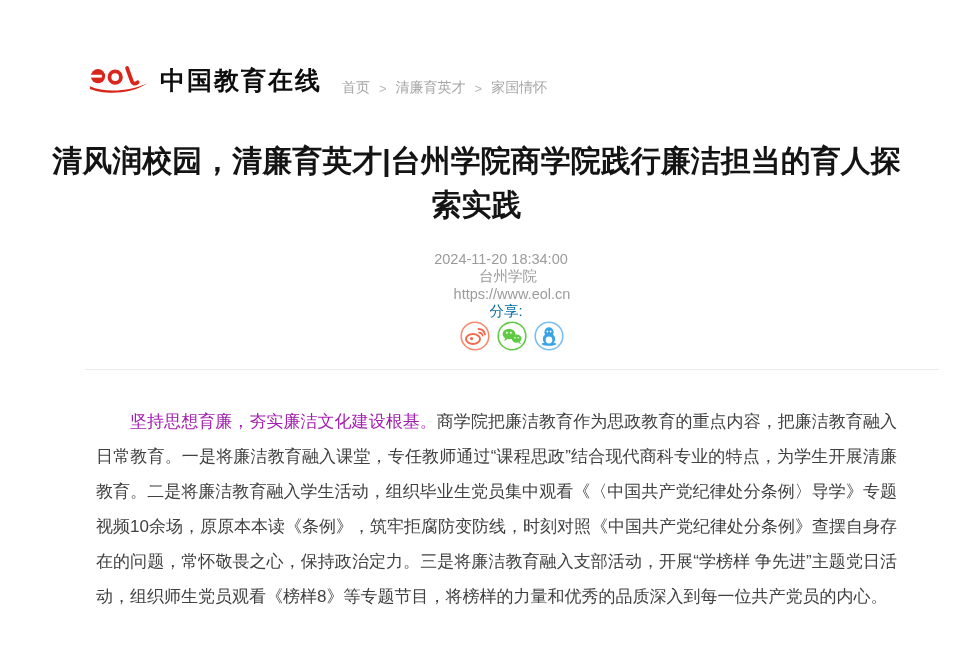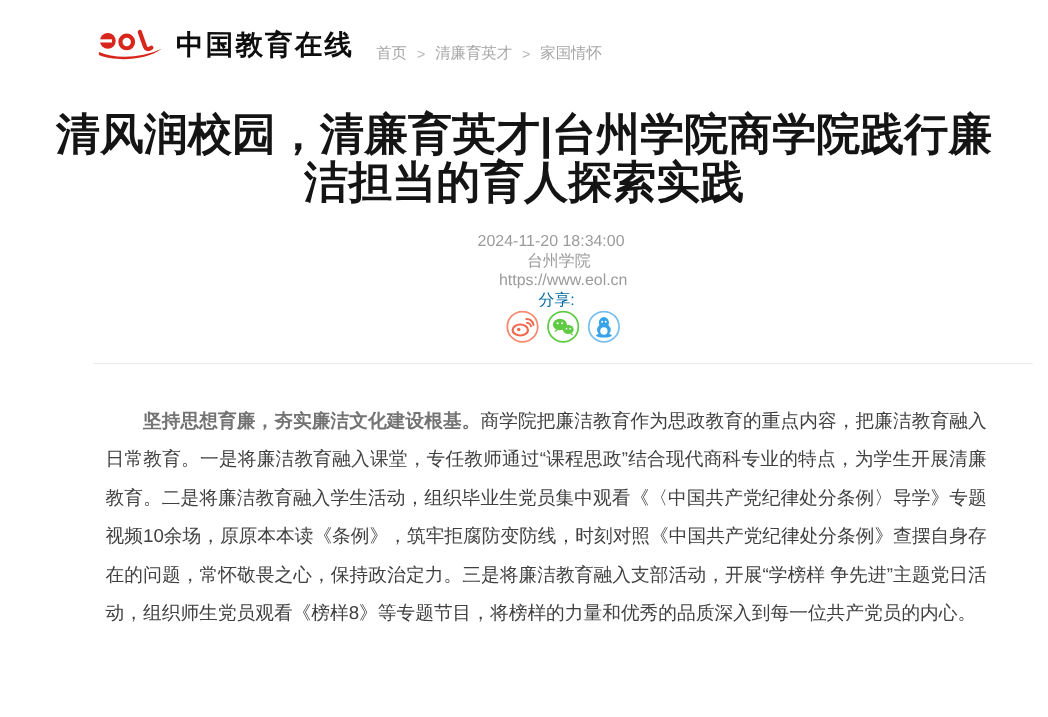--- a/index.html
+++ b/index.html
@@ -4,39 +4,39 @@
 <style>
   * { box-sizing: border-box; }
   html,body { margin:0; padding:0; }
   body {
     width: 953px; height: 652px; background:#ffffff; overflow:hidden;
     font-family: "Liberation Sans", "DejaVu Sans", sans-serif;
   }
   
   .site-header {
     display:flex; align-items:flex-end;
-    padding: 22px 0 0 88px; height: 62px;
+    padding: 22px 0 0 88px; height: 62px; margin-top: 39px;
   }
   .logo { display:flex; align-items:center; cursor:pointer; }
   .logo-mark { width:62px; height:42px; margin-right:10px; }
   .logo-text {
     font-size:25px; font-weight:bold; color:#0d0d0d; letter-spacing:2px;
     line-height:42px; white-space:nowrap;
   }
   .breadcrumb {
     display:flex; align-items:center; gap:9px;
     margin-left:20px; margin-bottom:4px;
     font-size:14px; color:#a6a6a6; white-space:nowrap;justify-content:center;
   }
   .breadcrumb .crumb { cursor:pointer; }
   .breadcrumb .sep { color:#b8b8b8; font-size:13px; }
   
   .article-title {
     margin: 38px auto 0; max-width: 872px;
-    font-size:40px; font-weight:bold; color:#141414;
+    font-size:30px; font-weight:bold; color:#141414;
     line-height:44px; text-align:center;
   }
   
   .meta-row {
     display:flex; align-items:center;
     margin: 24px 14px 0 85px;
     font-size:14.5px; color:#9b9b9b;flex-direction:column;
   }
   .meta-date { margin-right:22px; }
   .meta-source { margin-right:8px; }
@@ -50,21 +50,21 @@
     border:none; border-top:1px solid #ebebeb;
     margin: 18px 14px 0 85px;
   }
   
   .article-body {
     margin: 34px 0 0 96px; width: 801px;
     font-size:17px; color:#404040; line-height:35px;
     text-align: justify;
   }
   .article-body p { margin:0 0 13px; text-indent:2em; }
-  .article-body strong { color:#737373; font-weight:bold; }
+  .article-body strong { color:#a21caf; font-weight:normal; }
 </style>
 </head>
 <body>
 
 <div class="site-header">
   <div class="logo">
     <svg class="logo-mark" viewBox="0 0 130 66" aria-hidden="true">
       <circle cx="21" cy="25" r="15" fill="#d8261d"></circle>
       <rect x="5" y="22" width="24" height="6" fill="#ffffff"></rect>
       <circle cx="57" cy="27" r="12" fill="none" stroke="#d8261d" stroke-width="8"></circle>

